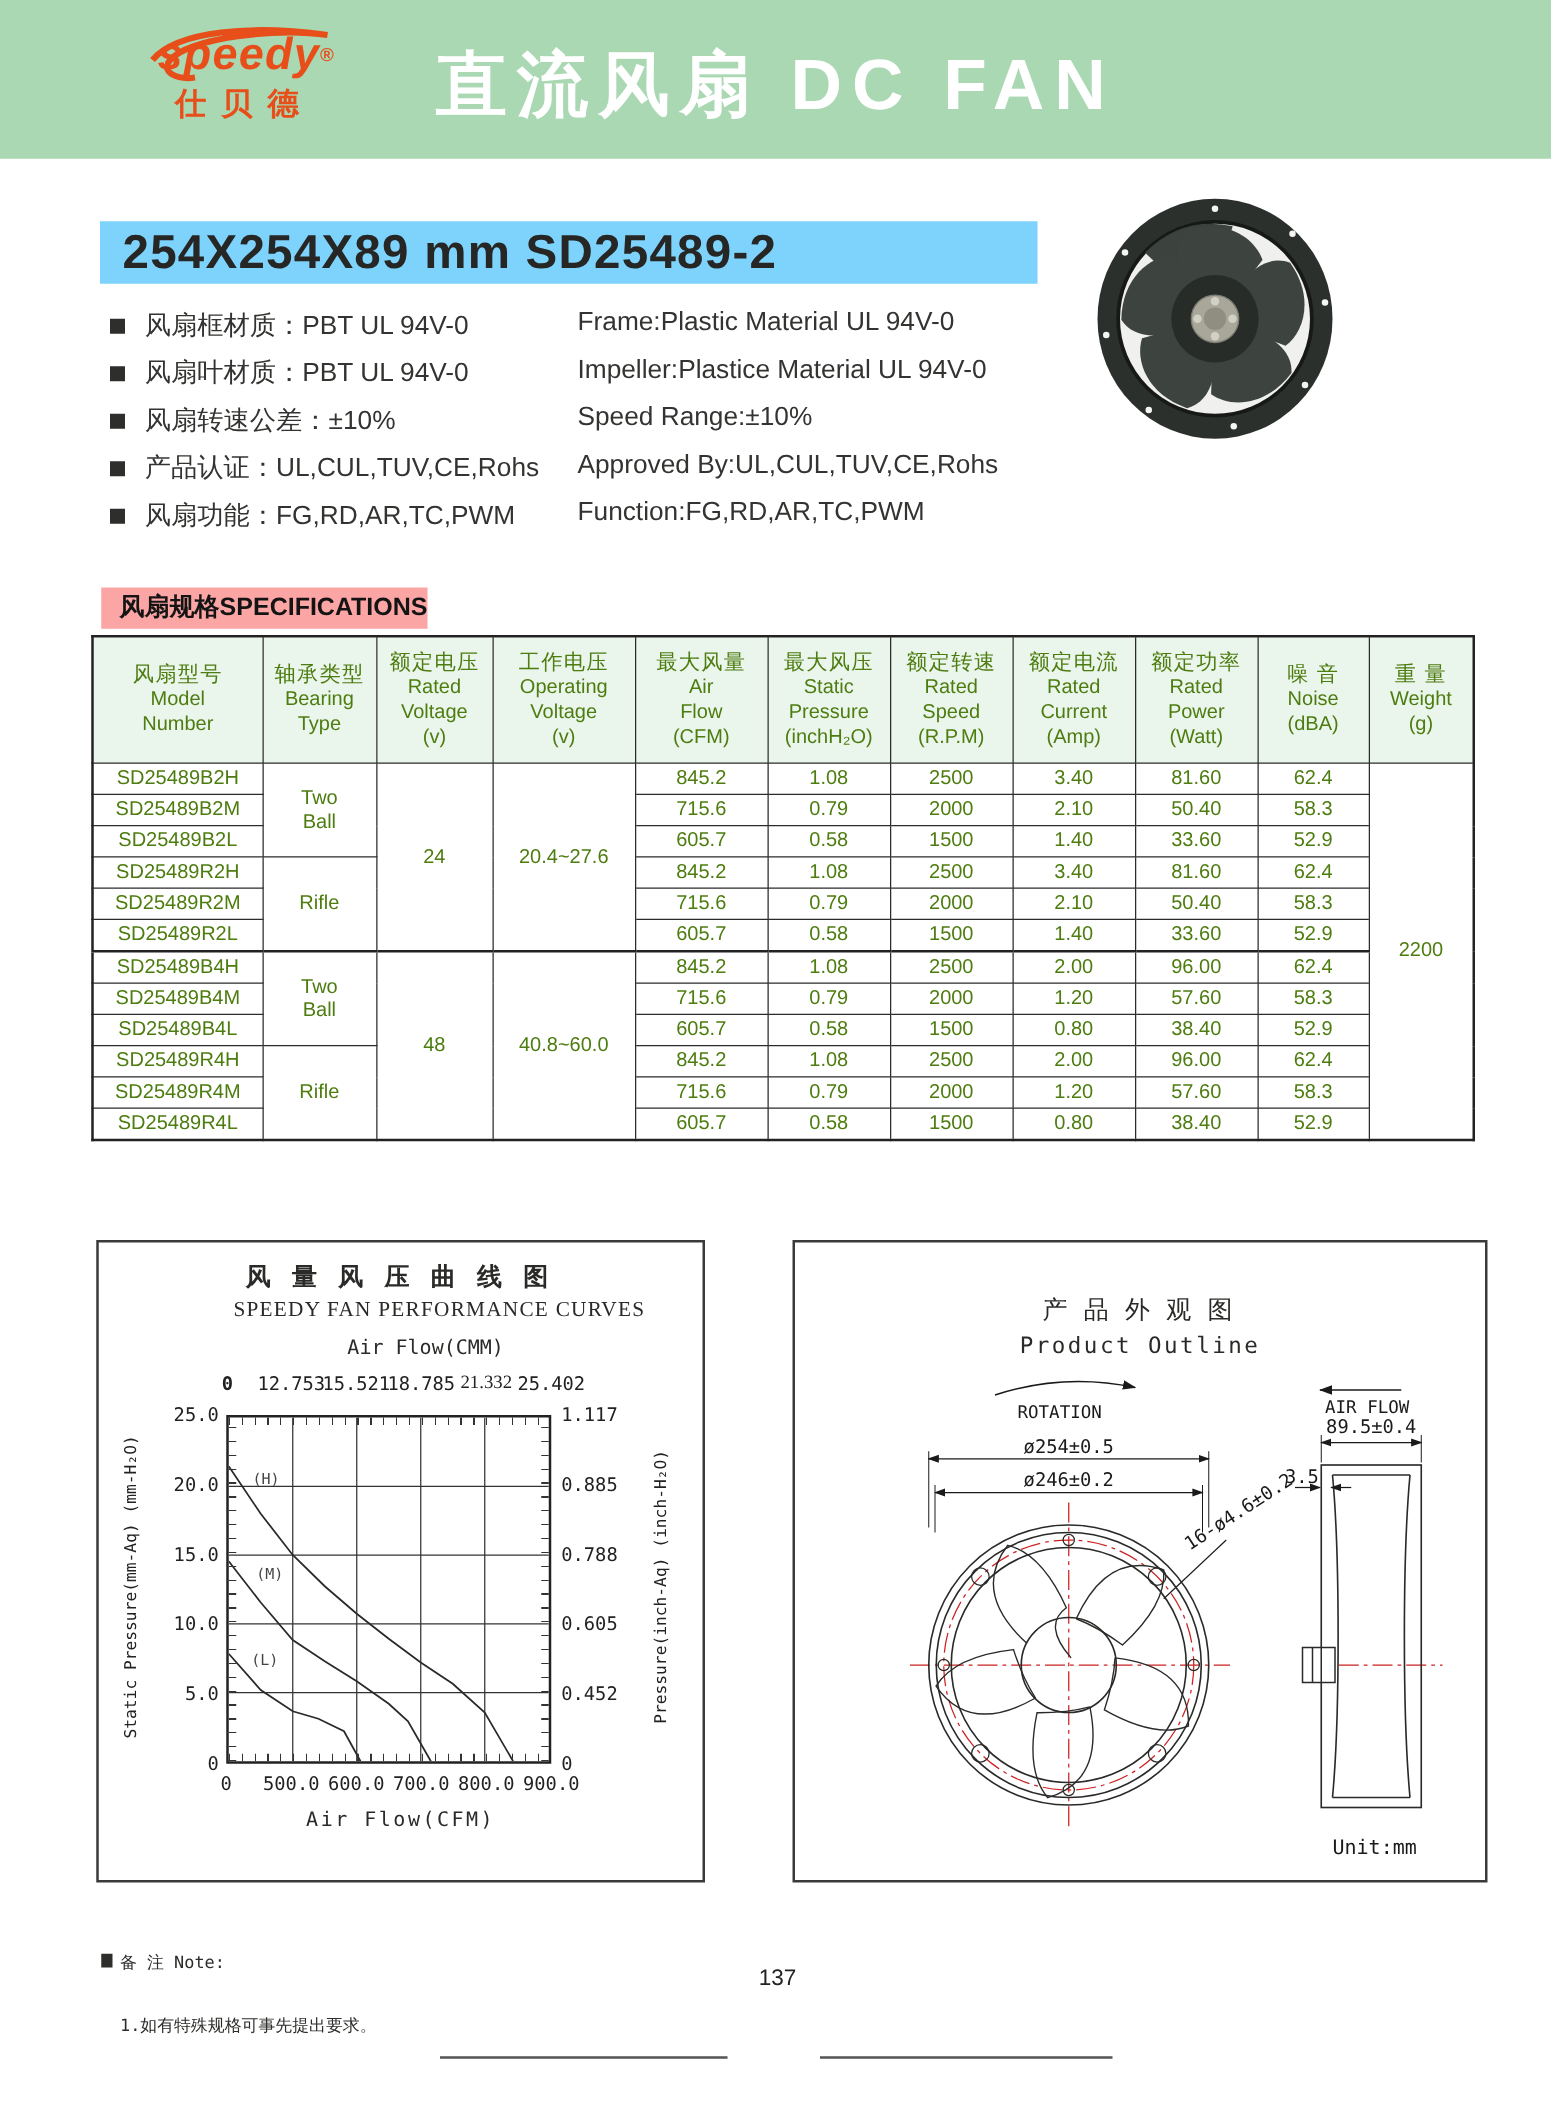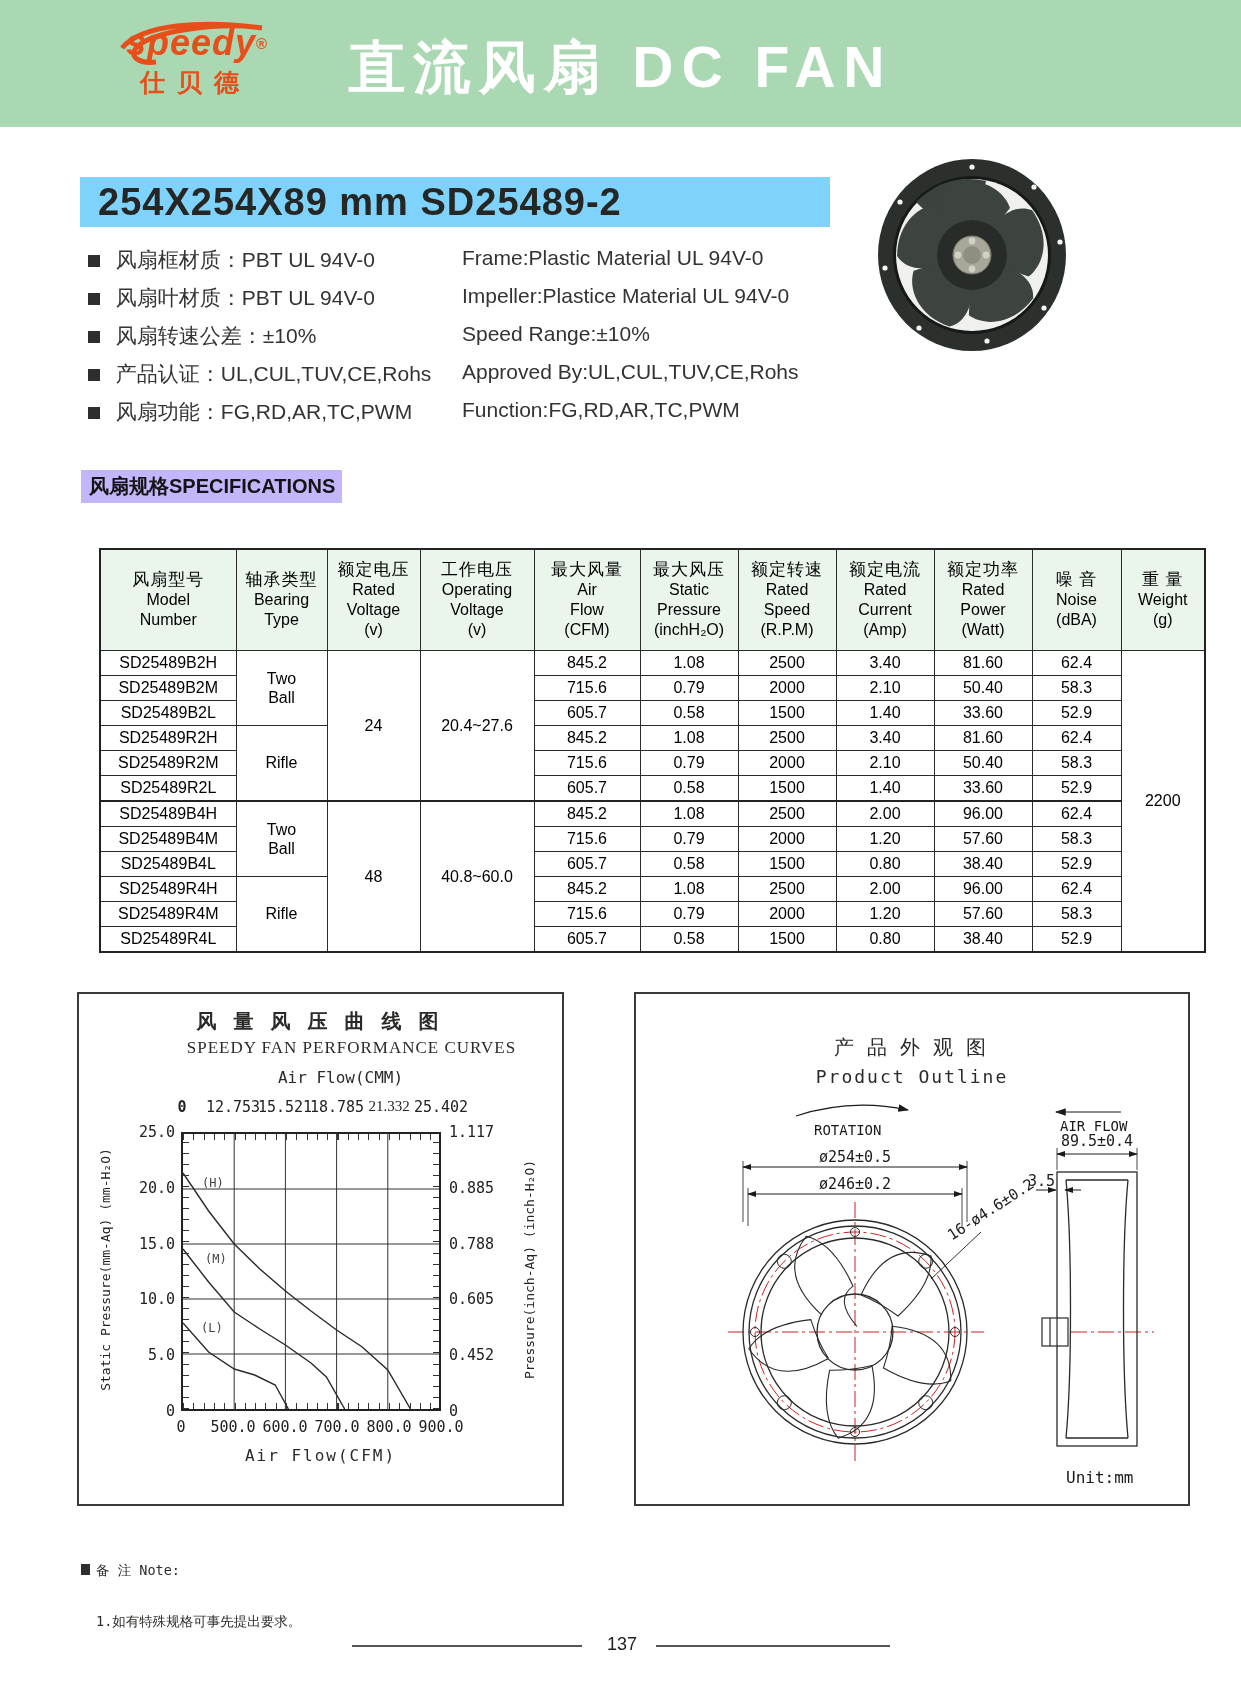--- a/index.html
+++ b/index.html
@@ -17,24 +17,24 @@
   
   .prod-title{left:80px;top:177px;width:750px;height:50px;background:#7dd3fc;
         font-size:38px;font-weight:bold;line-height:50px;padding-left:18px;box-sizing:border-box;
         letter-spacing:1px;color:#262624;}
   .bullet-row{left:88px;width:800px;height:30px;font-size:21px;color:#333331;}
   .bullet-sq{display:inline-block;width:12px;height:12px;background:#2e2e2c;margin-right:10px;}
   .bullet-en{position:absolute;left:374px;top:0;}
   
   .fanphoto{left:876px;top:156px;width:192px;height:198px;}
   
-  .spec-label{left:81px;top:470px;width:261px;height:33px;background:#c4b5fd;
-        font-size:20px;font-weight:bold;line-height:33px;padding-left:8px;box-sizing:border-box;color:#141414;}
-  table.spec{position:absolute;left:99px;top:508px;border-collapse:collapse;table-layout:fixed;
-        font-size:16px;color:#000000;margin-top:40px;}
+  .spec-label{left:81px;top:470px;width:261px;height:33px;background:#fca5a5;
+        font-size:20px;font-weight:bold;line-height:33px;padding-left:8px;box-sizing:border-box;color:#141414;text-align:right;}
+  table.spec{position:absolute;left:73px;top:508px;border-collapse:collapse;table-layout:fixed;
+        font-size:16px;color:#4d7c0f;}
   table.spec td,table.spec th{border:1px solid #2b2b2b;text-align:center;padding:0;
         font-weight:normal;overflow:hidden;}
   table.spec{border:2px solid #222;}
   th.hd{background:#eaf5ec;height:100px;border-bottom:2px solid #222;}
   .hd .cn{font-size:17px;letter-spacing:1px;}
   .hd div{line-height:20px;}
   td.model{text-align:left;padding-left:9px;height:24px;}
   tr.grp td{border-top:2px solid #222;}
   td.pre{white-space:pre-line;line-height:19px;}
   
@@ -46,21 +46,21 @@
   .ticklab{font-family:"DejaVu Sans Mono",monospace;font-size:15px;color:#222;}
   .plotwrap{left:102px;top:138px;width:260px;height:279px;border:2px solid #222;box-sizing:border-box;}
   .tstrip{position:absolute;background:repeating-linear-gradient(90deg,#333 0 1px,transparent 1px 10.3px);height:6px;left:0;width:100%;}
   .lstrip{position:absolute;background:repeating-linear-gradient(0deg,#333 0 1px,transparent 1px 11.1px);width:6px;top:0;height:100%;}
   .curvelab{font-family:"DejaVu Sans Mono",monospace;font-size:12px;color:#444;}
   .dimlab{font-family:"DejaVu Sans Mono",monospace;font-size:15px;color:#1a1a1a;white-space:nowrap;}
   
   .notes{left:81px;top:1528px;font-family:"DejaVu Sans Mono",monospace;font-size:13.5px;
         color:#2c2c2a;line-height:17px;white-space:pre;}
   .note-sq{display:inline-block;width:9px;height:11px;background:#2e2e2c;margin-right:6px;}
-  .pageno{left:592px;top:1634px;width:60px;text-align:center;font-size:18px;color:#222;}
+  .pageno{left:592px;top:1572px;width:60px;text-align:center;font-size:18px;color:#222;}
   .fline{height:2px;background:#555;top:1645px;}
 </style>
 </head>
 <body>
 
 <div class="page">
 
   <div class="abs banner">
     <div class="abs logo">
       <svg class="abs" style="left:-14px;top:-4px;" width="230" height="60" viewBox="0 0 230 60">

